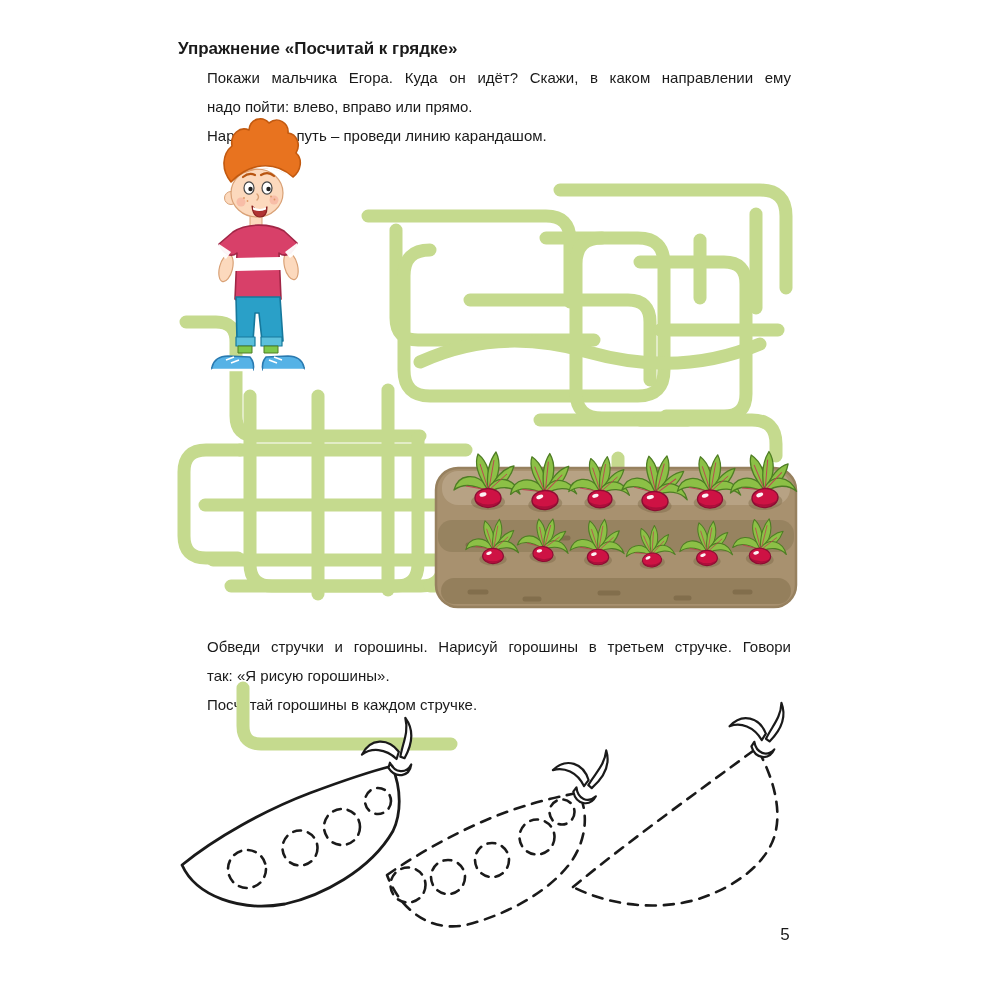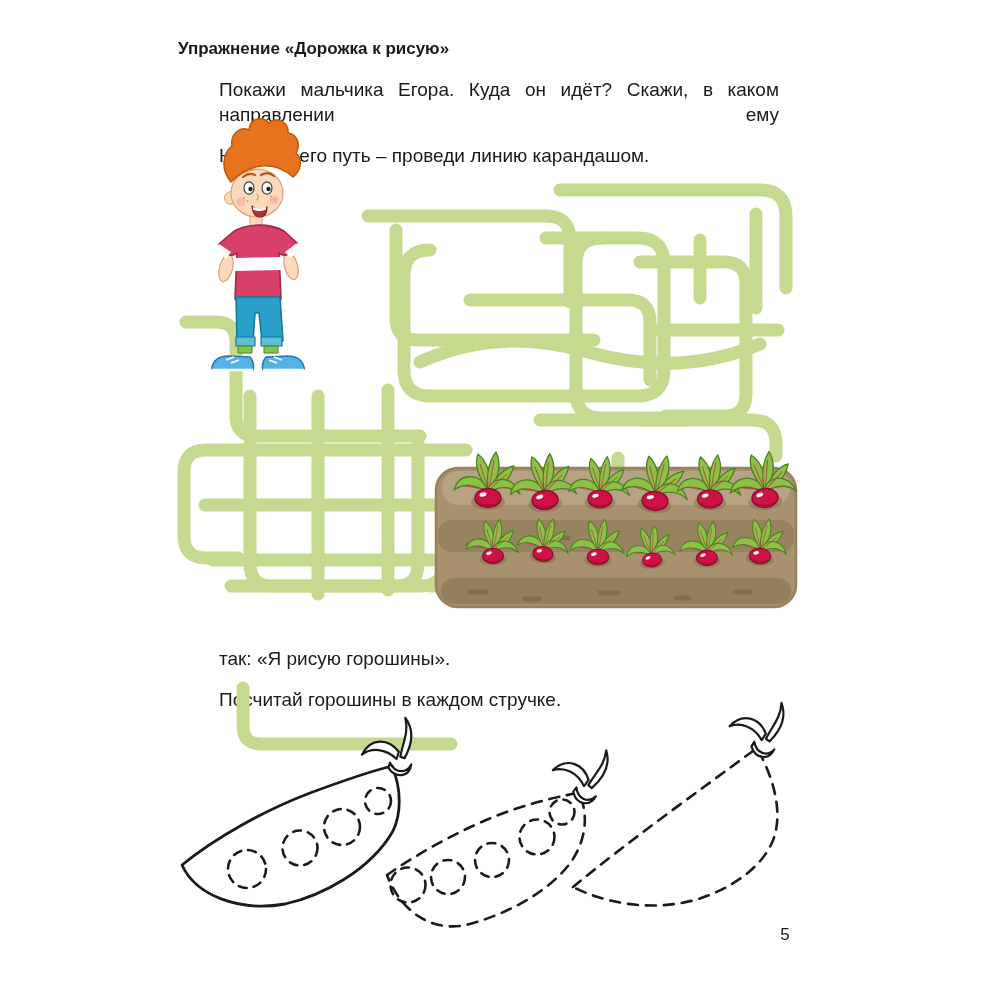--- a/index.html
+++ b/index.html
@@ -4,40 +4,42 @@
 <style>
   html,body{margin:0;padding:0;background:#ffffff;}
   .page{
     position:relative;width:1000px;height:1000px;background:#ffffff;overflow:hidden;
     font-family:"Liberation Sans",sans-serif;color:#1a1a1a;
   }
   .art{position:absolute;left:0;top:0;width:1000px;height:1000px;pointer-events:none;}
   .ex{position:absolute;left:178px;width:618px;}
   .ex h2{margin:0;font-size:17px;font-weight:bold;line-height:25px;white-space:nowrap;}
   .ex .body{margin-left:25px;width:592px;}
-  .ex p{margin:16px;font-size:19px;line-height:25px;}
+  .ex p{margin:4px;font-size:15px;line-height:25px;}
   .ex p.j{text-align:justify;text-align-last:justify;}
   .ex p.n{white-space:nowrap;}
   .pagenum{position:absolute;left:770px;top:925px;width:30px;text-align:center;font-size:17px;}
 </style>
 </head>
 <body>
 
 <div class="page">
 
   <section class="ex" style="top:36px">
-    <h2>Упражнение «Дорожка к рисую»</h2>
+    <h2>Упражнение «Посчитай к грядке»</h2>
     <div class="body">
       <p class="j">Покажи мальчика Егора. Куда он идёт? Скажи, в каком направлении ему</p>
+      <p class="n">надо пойти: влево, вправо или прямо.</p>
       <p class="n">Нарисуй его путь – проведи линию карандашом.</p>
     </div>
   </section>
 
   <section class="ex" style="top:630px">
     <div class="body">
+      <p class="j">Обведи стручки и горошины. Нарисуй горошины в третьем стручке. Говори</p>
       <p class="n">так: «Я рисую горошины».</p>
       <p class="n">Посчитай горошины в каждом стручке.</p>
     </div>
   </section>
 
   <svg class="art" viewBox="0 0 1000 1000">
     <defs>
 
       <g id="radish">
         <ellipse cx="0" cy="4" rx="17" ry="8" fill="#7c6848" opacity="0.45"></ellipse>

